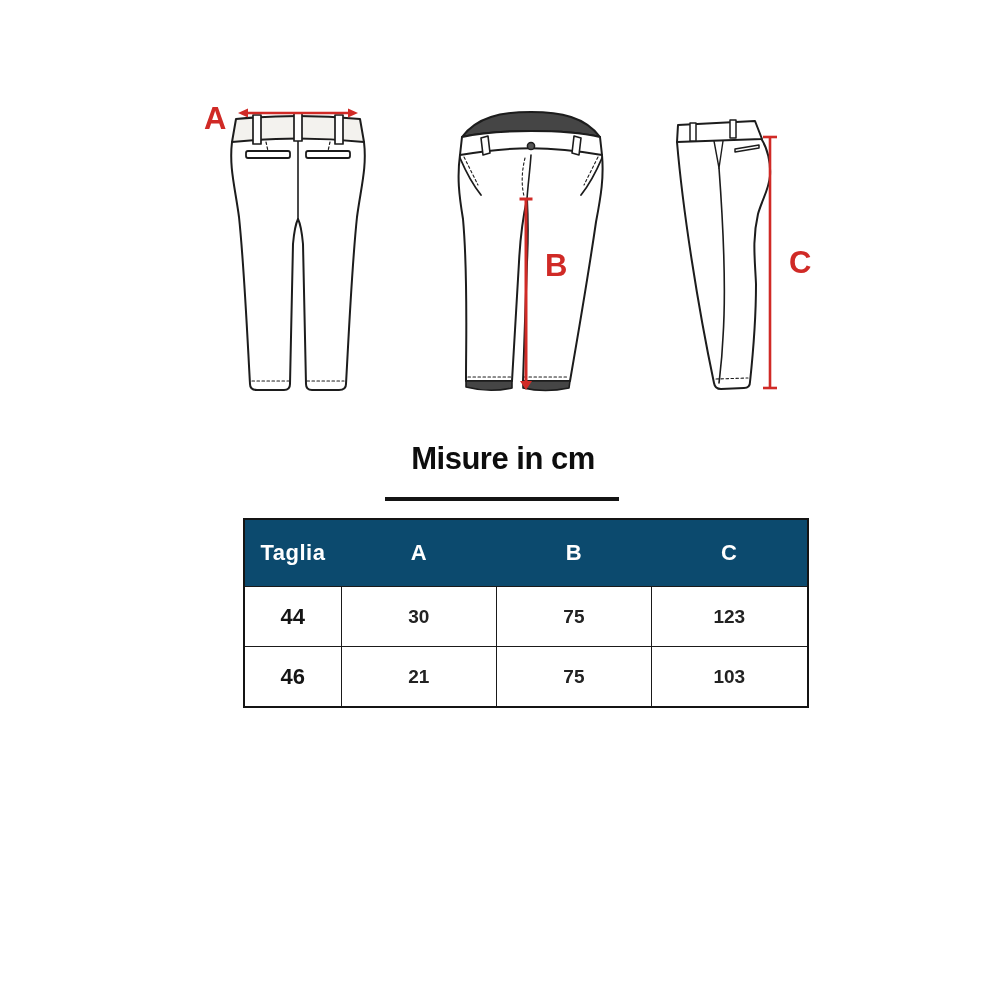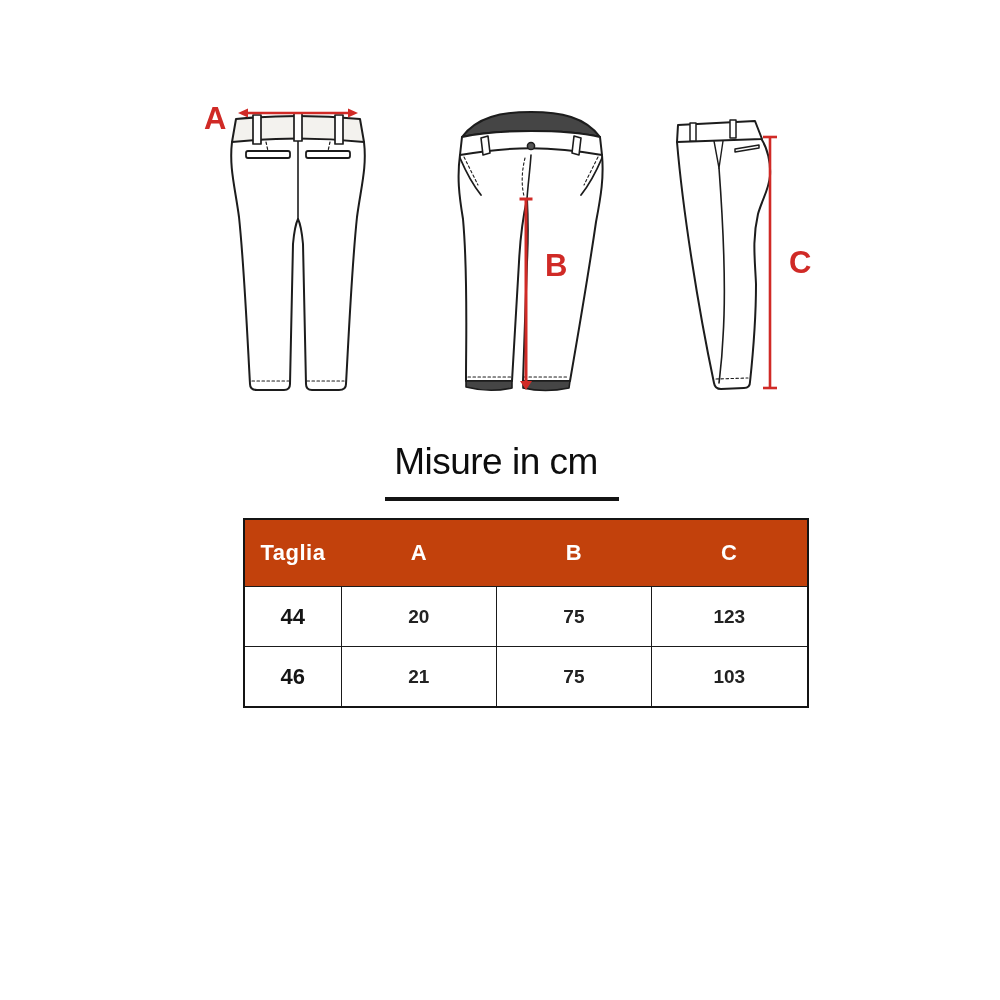--- a/index.html
+++ b/index.html
@@ -9,34 +9,34 @@
   }
   .figure{position:absolute;}
   .fig-back{left:190px;top:92px;width:200px;height:310px;}
   .fig-front{left:435px;top:92px;width:200px;height:310px;}
   .fig-side{left:650px;top:92px;width:175px;height:310px;}
   .measure-label{
     font-family:"Liberation Sans","DejaVu Sans",sans-serif;
     font-weight:bold;font-size:31px;fill:#d02a26;
   }
   .title{
-    position:absolute;left:246px;top:441px;width:500px;
-    text-align:center;font-size:37px;font-weight:normal;color:#0d0d0d;
+    position:absolute;left:253px;top:441px;width:500px;
+    text-align:center;font-size:31px;font-weight:bold;color:#0d0d0d;
     letter-spacing:-0.5px;
   }
   .title-underline{
     position:absolute;left:385px;top:497px;width:234px;height:4px;background:#141414;
   }
   .size-table{
     position:absolute;left:243px;top:518px;width:566px;
     border-collapse:collapse;table-layout:fixed;
     border:2px solid #141414;
   }
   .size-table thead th{
-    background:#c2410c;color:#ffffff;font-weight:bold;font-size:22px;
+    background:#0c4a6e;color:#ffffff;font-weight:bold;font-size:22px;
     height:64px;border:none;text-align:center;letter-spacing:0.5px;margin-left:36px;
   }
   .size-table tbody td{
     border:1.5px solid #1a1a1a;background:#ffffff;
     height:57px;text-align:center;vertical-align:middle;
     font-size:19px;font-weight:bold;color:#222222;
   }
   .size-table tbody td.size-col{font-size:22px;color:#141414;}
 </style>
 </head>
@@ -156,21 +156,21 @@
       <tr>
         <th>Taglia</th>
         <th>A</th>
         <th>B</th>
         <th>C</th>
       </tr>
     </thead>
     <tbody>
       <tr>
         <td class="size-col">44</td>
-        <td>20</td>
+        <td>30</td>
         <td>75</td>
         <td>123</td>
       </tr>
       <tr>
         <td class="size-col">46</td>
         <td>21</td>
         <td>75</td>
         <td>103</td>
       </tr>
     </tbody>

